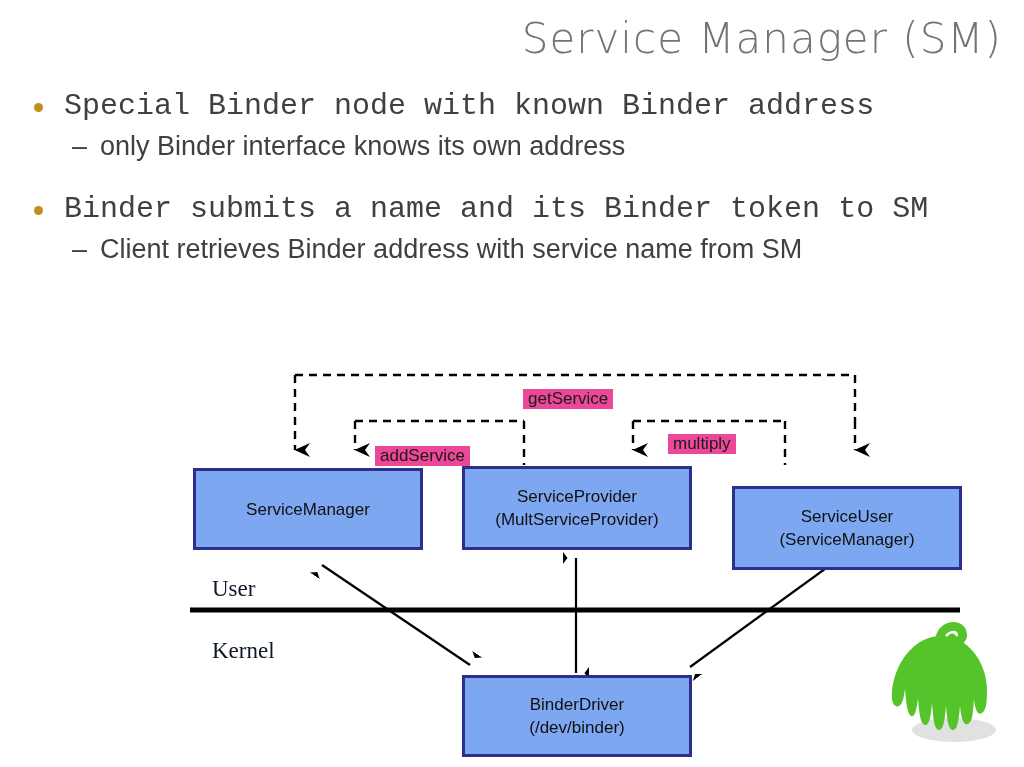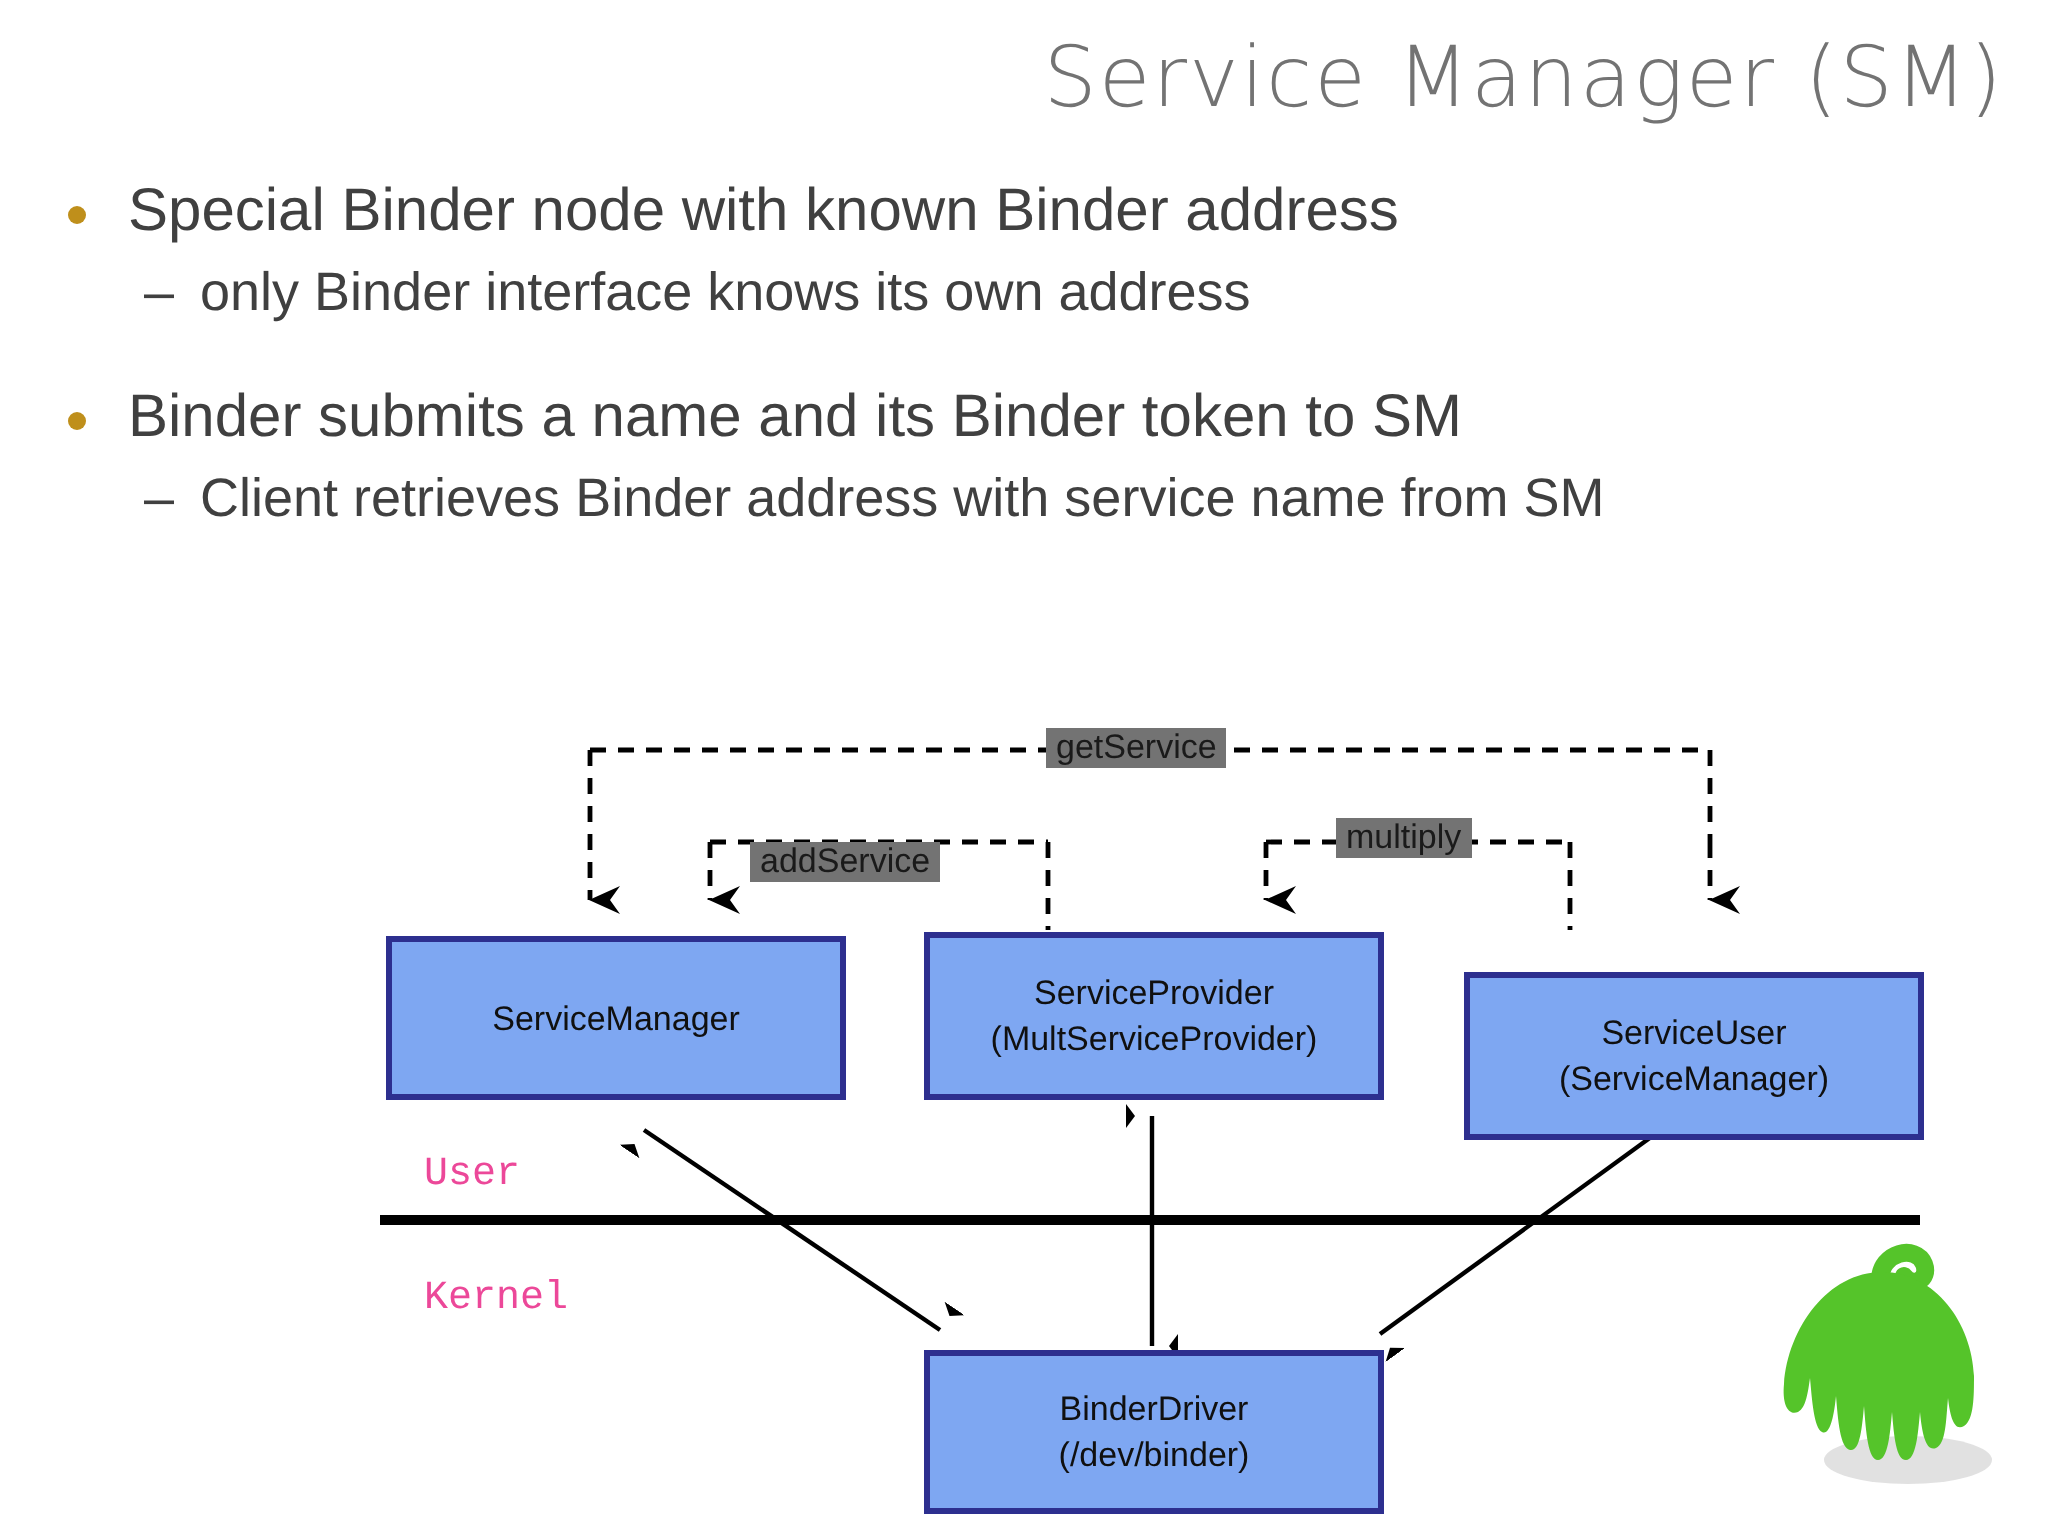--- a/index.html
+++ b/index.html
@@ -37,21 +37,21 @@
     top: 86px;
     width: 985px;
   }
   .bullet-l1 {
     position: relative;
     padding-left: 42px;
     font-size: 30px;
     line-height: 40px;
     color: #404040;
     margin-bottom: 2px;
-    font-family: Liberation Sans, sans-serif;
+    font-family: Liberation Mono, monospace;
   }
   .bullet-l1 .dot {
     position: absolute;
     left: 12px;
     top: 17px;
     width: 9px;
     height: 9px;
     border-radius: 50%;
     background: #bf8f1b;
   }
@@ -101,33 +101,34 @@
   #box-servicemanager { left: 193px; top: 113px; width: 230px; height: 82px; }
   #box-serviceprovider { left: 462px; top: 111px; width: 230px; height: 84px; }
   #box-serviceuser    { left: 732px; top: 111px; width: 230px; height: 84px; margin-top: 20px; }
   #box-binderdriver   { left: 462px; top: 320px; width: 230px; height: 82px; }
 
   .edge-label {
     position: absolute;
     font-family: "Liberation Sans", sans-serif;
     font-size: 17px;
     color: #1a1a1a;
-    background: #737373;
+    background: #ec4899;
     padding: 0 5px;
     white-space: nowrap;
+    margin-top: 25px;
   }
   #label-getservice { left: 523px; top: 9px; }
   #label-addservice { left: 375px; top: 66px; }
   #label-multiply   { left: 668px; top: 54px; }
 
   .layer-label {
     position: absolute;
-    font-family: Liberation Mono, monospace;
-    font-size: 20px;
-    color: #ec4899;
+    font-family: Liberation Serif, serif;
+    font-size: 23px;
+    color: #0f172a;
   }
   #label-user   { left: 212px; top: 221px; }
   #label-kernel { left: 212px; top: 283px; }
 
   #mascot { position: absolute; left: 878px; top: 618px; width: 130px; height: 140px; }
 </style>
 </head>
 <body>
 
 <div id="slide-title">Service Manager (SM)</div>

